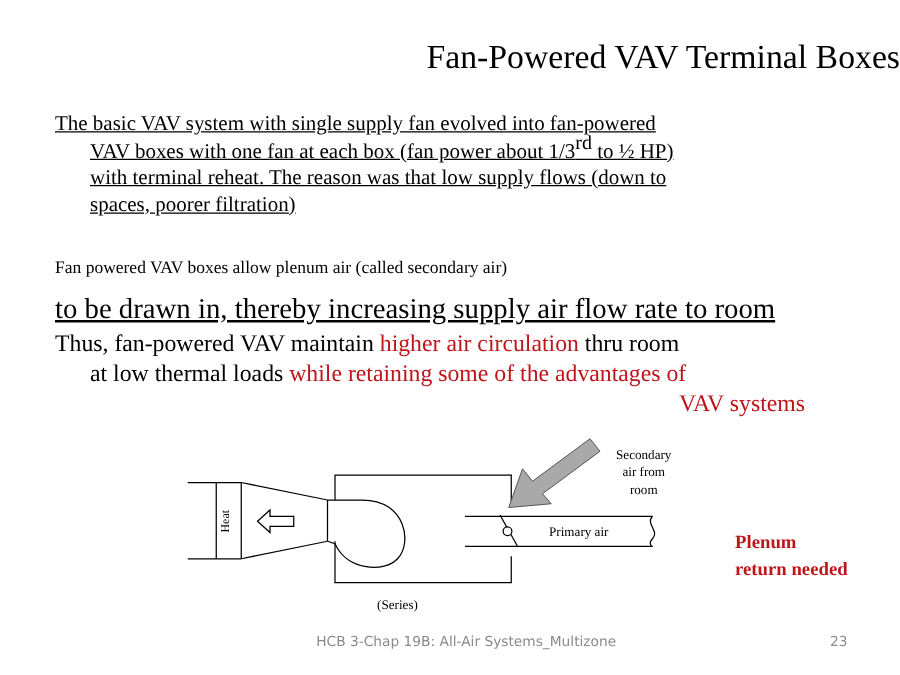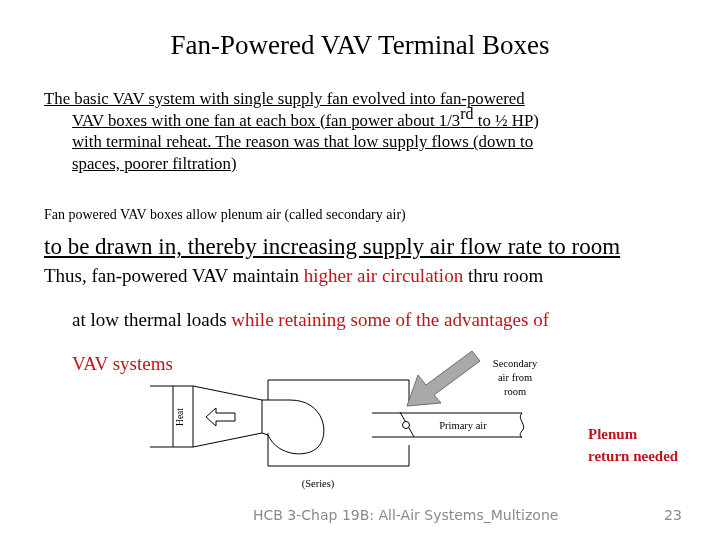--- a/index.html
+++ b/index.html
@@ -1,33 +1,33 @@
 <!DOCTYPE html>
 <html><head>
   <meta charset="utf-8">
   <style>
     html, body { margin: 0; padding: 0; background: #ffffff; }
     body { width: 720px; height: 540px; position: relative; overflow: hidden;
            font-family: "Liberation Serif", "DejaVu Serif", serif; color: #000; }
-    .title { position: absolute; left: 0; top: 30px; width: 720px; text-align: center;
+    .title { position: absolute; left: 0; top: 30px; width: 720px; text-align: right;
              font-size: 27px; letter-spacing: 0px; }
     .para { position: absolute; left: 44px; width: 600px; font-size: 17.5px; line-height: 22.5px; }
     .p1 { top: 88px; font-size: 16.8px; line-height: 21.5px; text-decoration: underline; }
     .p1 .indent { padding-left: 28px; display: block; }
     .p2 { top: 203px; font-size: 14px; line-height: 23px; }
     .p3 { top: 235px; font-size: 23px; line-height: 23px; text-decoration: underline; }
     .p4 { top: 264px; font-size: 19px; line-height: 24px; }
-    .p4 .indent { padding-left: 28px; display: block; margin-top: 20px; }
-    .red { color: #c0141b; }
+    .p4 .indent { padding-left: 28px; display: block; }
+    .red { color: #c0141b; text-align: right; }
     sup { font-size: 16px; line-height: 0; }
     .diagram { position: absolute; left: 150px; top: 345px; width: 400px; height: 150px; }
     .note { position: absolute; left: 588px; top: 423px; font-size: 15px; line-height: 22px;
             color: #c0141b; font-weight: bold; }
     .footer { position: absolute; top: 507px; font-family: "DejaVu Sans", sans-serif;
-              font-size: 14px; color: #8a8a8a; }
+              font-size: 11px; color: #8a8a8a; }
     .footer-left { left: 253px; }
     .footer-right { left: 664px; }
   </style>
 </head>
 <body>
 
 <div class="title">Fan-Powered VAV Terminal Boxes</div>
 
 <div class="para p1">
   <span>The basic VAV system with single supply fan evolved into fan-powered</span>

